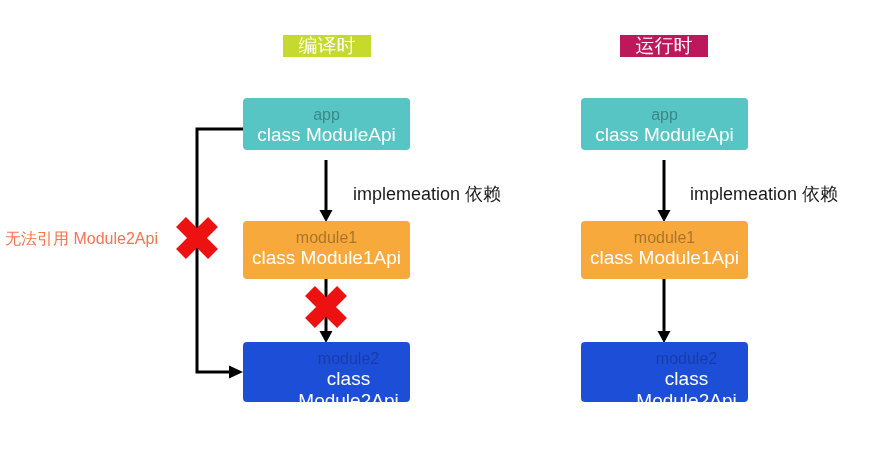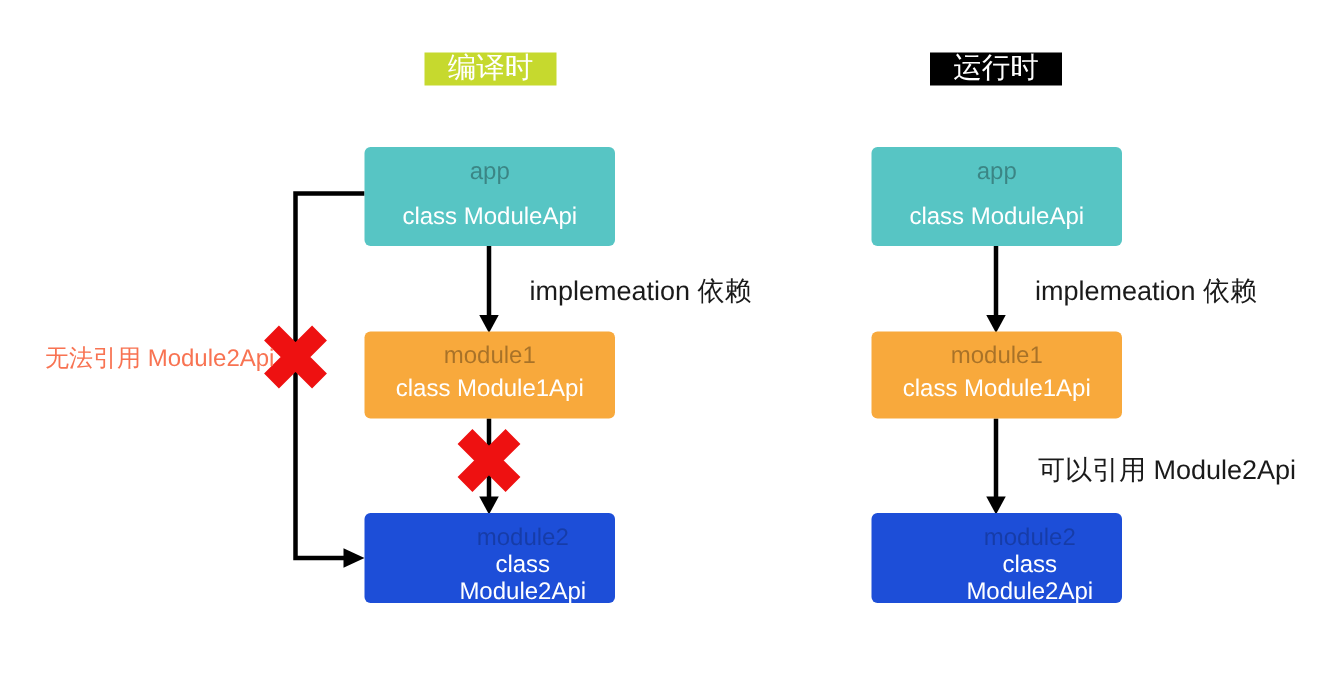--- a/index.html
+++ b/index.html
@@ -14,58 +14,58 @@
 
   .tag {
     position: absolute;
     width: 88px; height: 22px;
     line-height: 22px;
     text-align: center;
     color: #ffffff;
     font-size: 19px;
   }
   .tag.compile { left: 283px; top: 35px; background: #c6d92e; }
-  .tag.runtime { left: 620px; top: 35px; background: #000000; }
+  .tag.runtime { left: 620px; top: 35px; background: #be185d; }
 
   .box {
     position: absolute;
     width: 167px;
     border-radius: 4px;
     display: flex;
     flex-direction: column;
     justify-content: space-between;
     text-align: center;
     padding: 8px 0 10px 0;
     box-sizing: border-box;
   }
   .box .box-title { font-size: 16px; color: rgba(0,0,0,0.32); }
-  .box .box-sub   { font-size: 16px; color: #ffffff; }
+  .box .box-sub   { font-size: 19px; color: #ffffff; }
 
-  .box.app     { background: #57c5c4; height: 66px; top: 98px; }
+  .box.app     { background: #57c5c4; height: 52px; top: 98px; }
   .box.module1 { background: #f8a93c; height: 58px; top: 221px; }
   .box.module2 { background: #1d4ed8; height: 60px; top: 342px; padding-left: 44px; }
   .box.module2 .box-title { color: rgba(0,0,0,0.22); }
 
   .col-left  { left: 243px; }
   .col-right { left: 581px; }
 
   .edge-label {
     position: absolute;
     font-size: 18px;
     color: #1a1a1a;
     white-space: nowrap;
   }
   .lbl-impl-left  { left: 353px; top: 182px; }
   .lbl-runtime    { left: 360px; top: 301px; }
   .lbl-impl-right { left: 690px; top: 182px; }
   .lbl-canref     { left: 692px; top: 301px; }
 
   .note {
     position: absolute;
-    left: 30px; top: 229px;
+    left: 5px; top: 229px;
     font-size: 16px;
     color: #f87352;
     white-space: nowrap;
   }
 </style>
 </head>
 <body>
 
 <div class="canvas">
 
@@ -129,17 +129,16 @@
     <div class="box-title">module1</div>
     <div class="box-sub">class Module1Api</div>
   </div>
   <div class="box module2 col-right">
     <div class="box-title">module2</div>
     <div class="box-sub">class Module2Api</div>
   </div>
 
   <div class="edge-label lbl-impl-left">implemeation 依赖</div>
   <div class="edge-label lbl-impl-right">implemeation 依赖</div>
-  <div class="edge-label lbl-canref">可以引用 Module2Api</div>
 
   <div class="note">无法引用 Module2Api</div>
 
 </div>
 
 </body></html>

